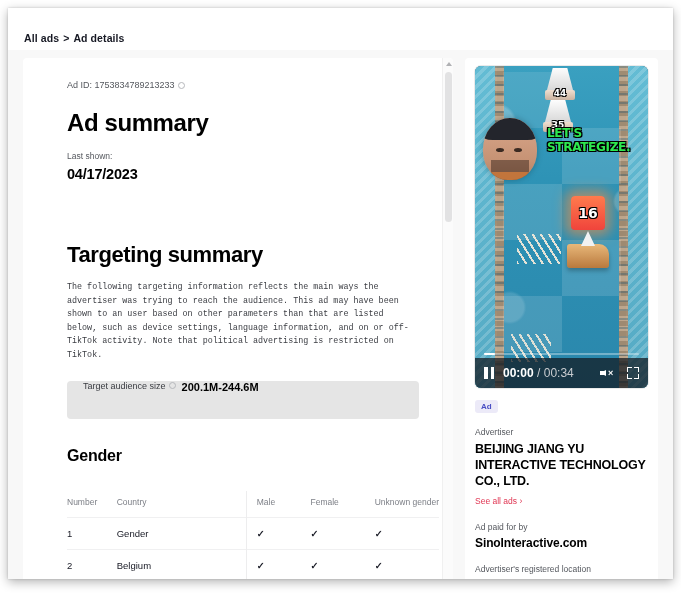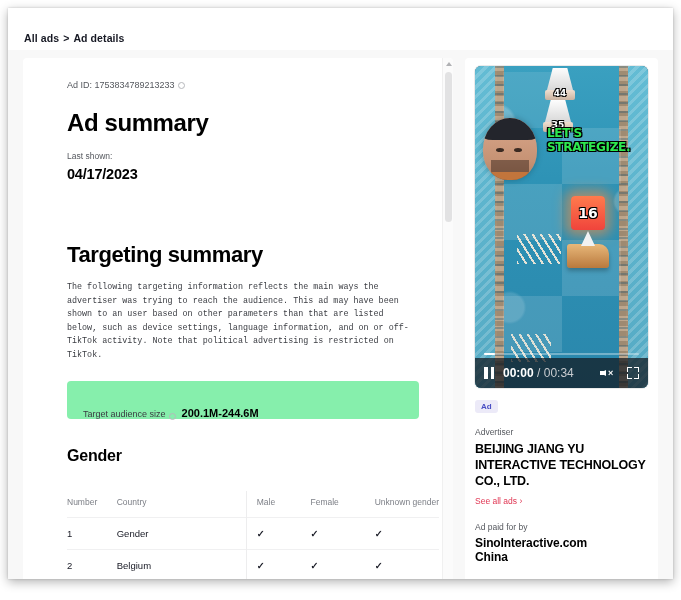--- a/index.html
+++ b/index.html
@@ -107,24 +107,24 @@
     line-height: 1.62;
     color: #3a3c42;
     width: 350px;
     font-family: Liberation Mono, monospace;
   }
 
   .audience-box {
     margin-top: 18px;
     width: 352px;
     height: 38px;
-    background: #86efac;
+    background: #e5e5e5;
     border-radius: 4px;
     display: flex;
-    align-items: flex-end;
+    align-items: flex-start;
     padding-left: 16px;
   }
   .audience-label { font-size: 9px; color: #3a3c42; }
   .audience-value {
     font-size: 11px;
     font-weight: bold;
     color: #000;
     margin-left: 6px;
   }
 
@@ -654,16 +654,17 @@
 
     <span class="ad-badge">Ad</span>
 
     <div class="adv-label">Advertiser</div>
     <div class="adv-name">BEIJING JIANG YU INTERACTIVE TECHNOLOGY CO., LTD.</div>
     <a class="see-all">See all ads ›</a>
 
     <div class="adv-label">Ad paid for by</div>
     <div class="paid-value">SinoInteractive.com</div>
 
+    <div class="adv-label">Advertiser's registered location</div>
     <div class="loc-value">China</div>
   </div>
 
 </div>
 
 </body></html>

